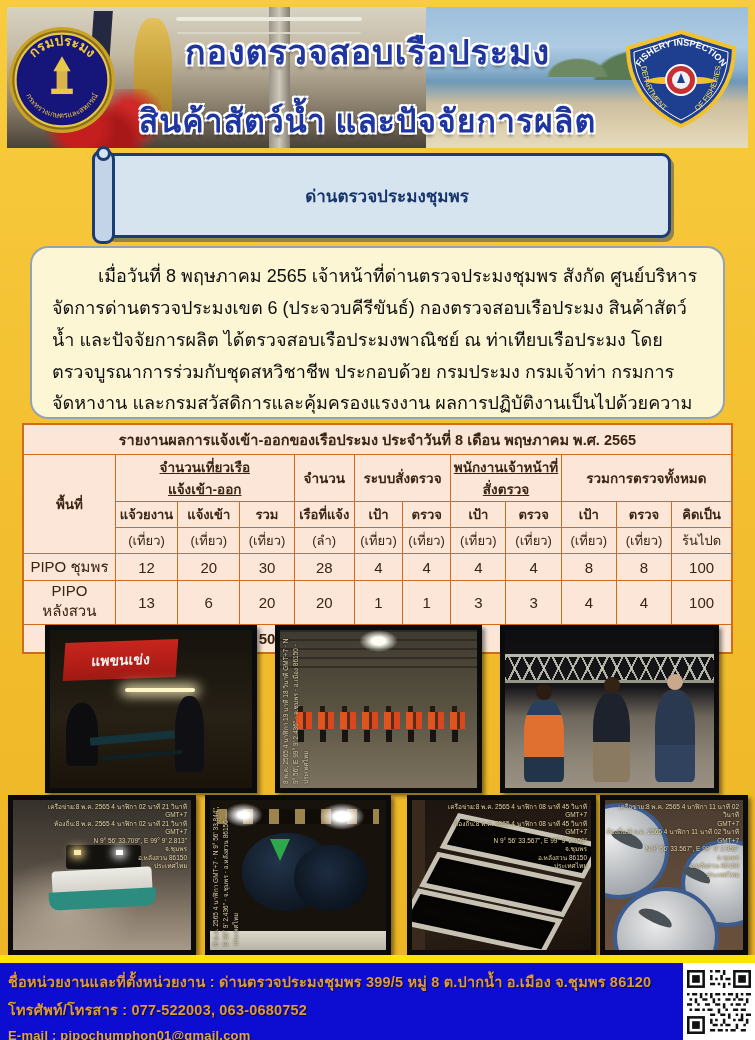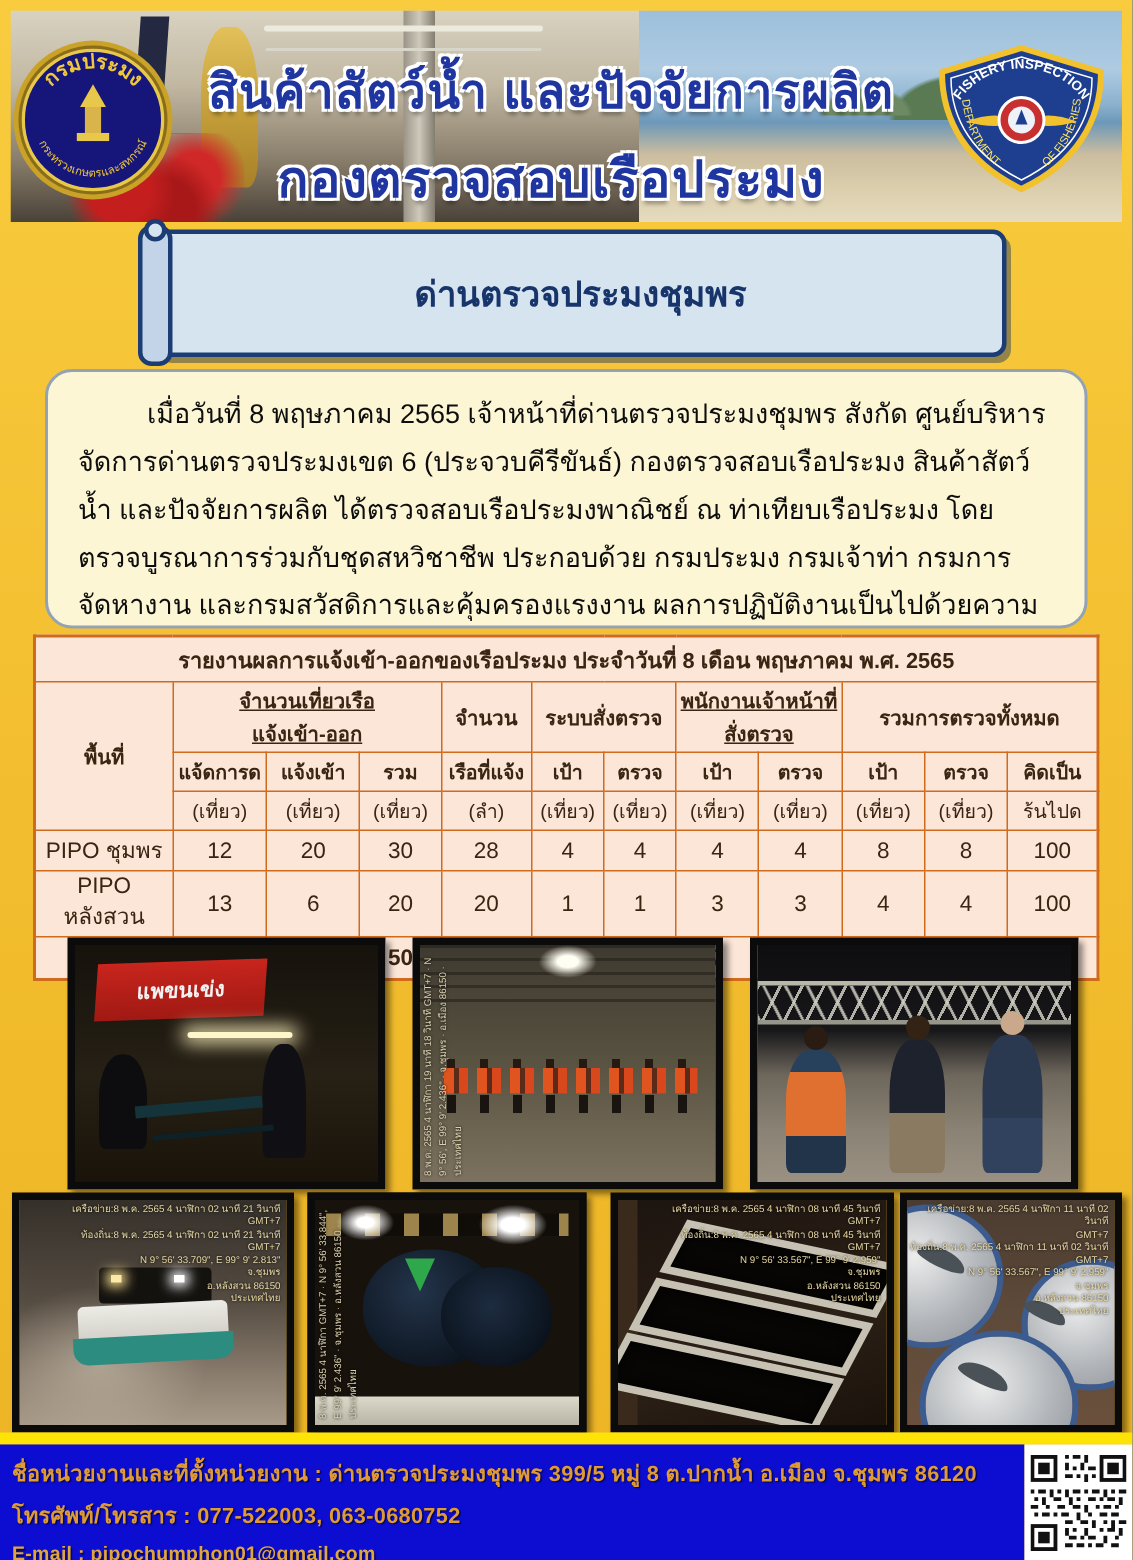--- a/index.html
+++ b/index.html
@@ -42,21 +42,21 @@
   .scroll{position:absolute;left:103px;top:153px;width:562px;height:79px;background:#d6e4f0;
       border:3px solid #1c3c74;border-radius:9px;z-index:4;
       display:flex;flex-direction:column;justify-content:center;align-items:center;gap:7px;
       box-shadow:3px 4px 0 rgba(30,50,90,.45);}
   .scroll::before{content:"";position:absolute;left:-14px;top:-6px;width:17px;height:88px;background:#c3d4e8;
       border:3px solid #1c3c74;border-radius:9px;}
   .scroll::after{content:"";position:absolute;left:-10px;top:-10px;width:9px;height:9px;background:#d6e4f0;
       border:3px solid #1c3c74;border-radius:50%;}
   .scroll .b1,.scroll .b2{font-weight:700;color:#17356b;}
   .scroll .b1{font-size:21px;}
-  .scroll .b2{font-size:23px;}
+  .scroll .b2{font-size:17px;}
 
   
   .summary{position:absolute;left:30px;top:246px;width:695px;height:173px;background:#fcf6d4;
       border:2px solid #93a3b5;border-radius:18px;box-sizing:border-box;padding:13px 20px 0 20px;}
   .summary p{margin:0;font-size:18px;line-height:1.77;color:#0d0d0d;text-indent:46px;}
 
   
   table.rpt{position:absolute;left:22px;top:423px;width:711px;border-collapse:collapse;
       background:#fbe6d8;border:2px solid #d06a1d;table-layout:fixed;color:#3a2512;}
   table.rpt td{border:1px solid #d06a1d;text-align:center;vertical-align:middle;padding:1px 0;}
@@ -180,22 +180,22 @@
       <div class="hp-pole" style="position:absolute;"></div>
       <div class="hp-flowers" style="position:absolute;"></div>
       <div class="hp-lightbar" style="position:absolute;"></div>
     </div>
     <div class="hp-right">
       <div class="hp-hill" style="position:absolute;"></div>
       <div class="hp-hill2" style="position:absolute;"></div>
     </div>
 
     <div class="hd-title">
+      <div class="hd-line hd-line1">กองตรวจสอบเรือประมง</div>
       <div class="hd-line hd-line2">สินค้าสัตว์น้ำ และปัจจัยการผลิต</div>
-      <div class="hd-line hd-line1">กองตรวจสอบเรือประมง</div>
     </div>
 
     <svg class="seal" viewBox="0 0 100 100">
       <circle cx="50" cy="50" r="49" fill="#c9a227"></circle>
       <circle cx="50" cy="50" r="46" fill="#8a6d1a"></circle>
       <circle cx="50" cy="50" r="43" fill="#15157a" stroke="#e8c84a" stroke-width="2"></circle>
       <defs>
         <path id="sealTop" d="M 16,52 A 34,34 0 0 1 84,52" fill="none"></path>
         <path id="sealBot" d="M 13,48 A 37,37 0 0 0 87,48" fill="none"></path>
       </defs>
@@ -267,21 +267,21 @@
       <td rowspan="3" class="th">พื้นที่</td>
       <td colspan="3" class="th pre">จำนวนเที่ยวเรือ
 แจ้งเข้า-ออก</td>
       <td class="th">จำนวน</td>
       <td colspan="2" class="th">ระบบสั่งตรวจ</td>
       <td colspan="2" class="th pre">พนักงานเจ้าหน้าที่
 สั่งตรวจ</td>
       <td colspan="3" class="th">รวมการตรวจทั้งหมด</td>
     </tr>
     <tr class="row-sub">
-      <td>แจ้ดการด</td>
+      <td>แจ้วยงาน</td>
       <td>แจ้งเข้า</td>
       <td>รวม</td>
       <td>เรือที่แจ้ง</td>
       <td>เป้า</td>
       <td>ตรวจ</td>
       <td>เป้า</td>
       <td>ตรวจ</td>
       <td>เป้า</td>
       <td>ตรวจ</td>
       <td>คิดเป็น</td>

